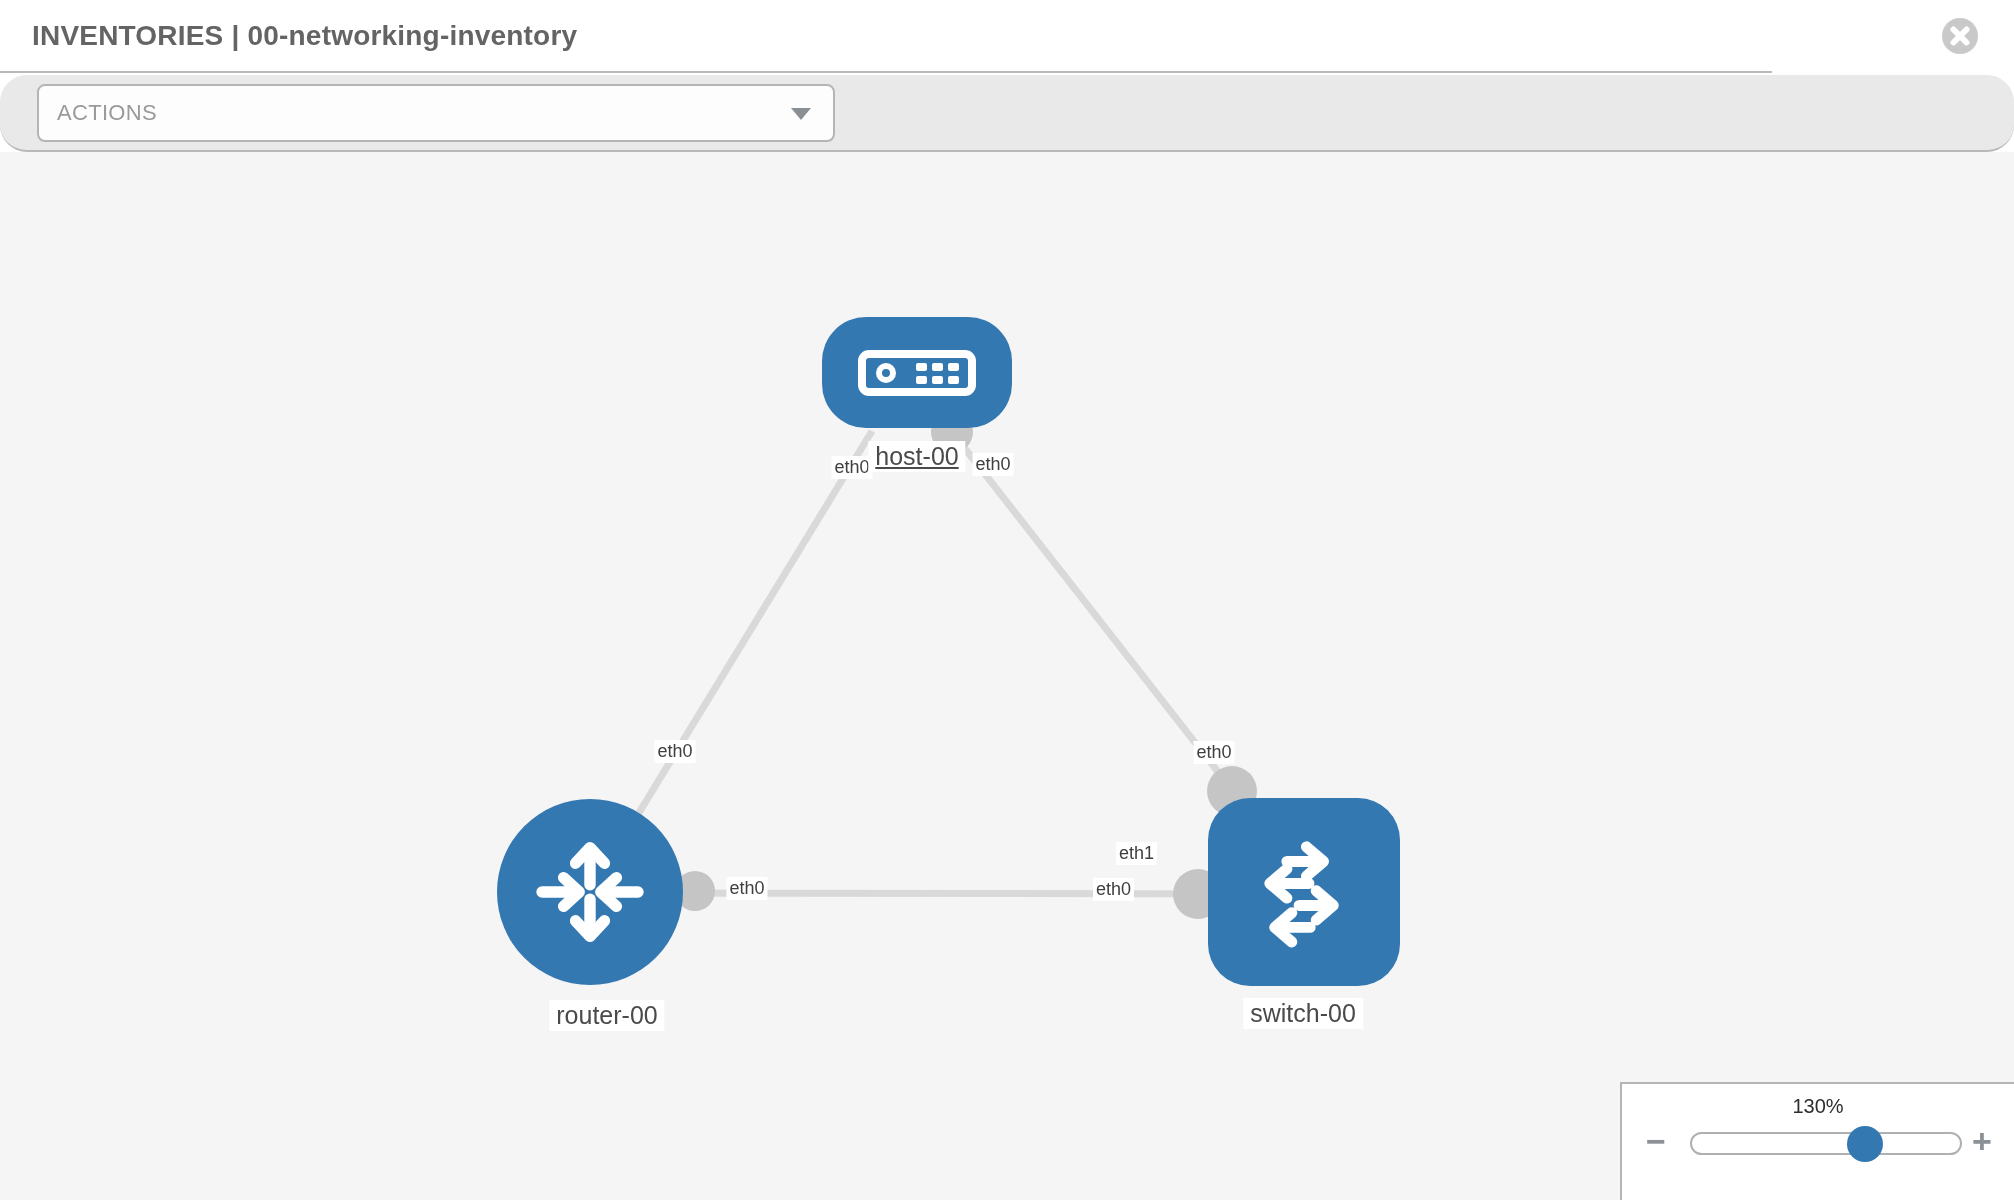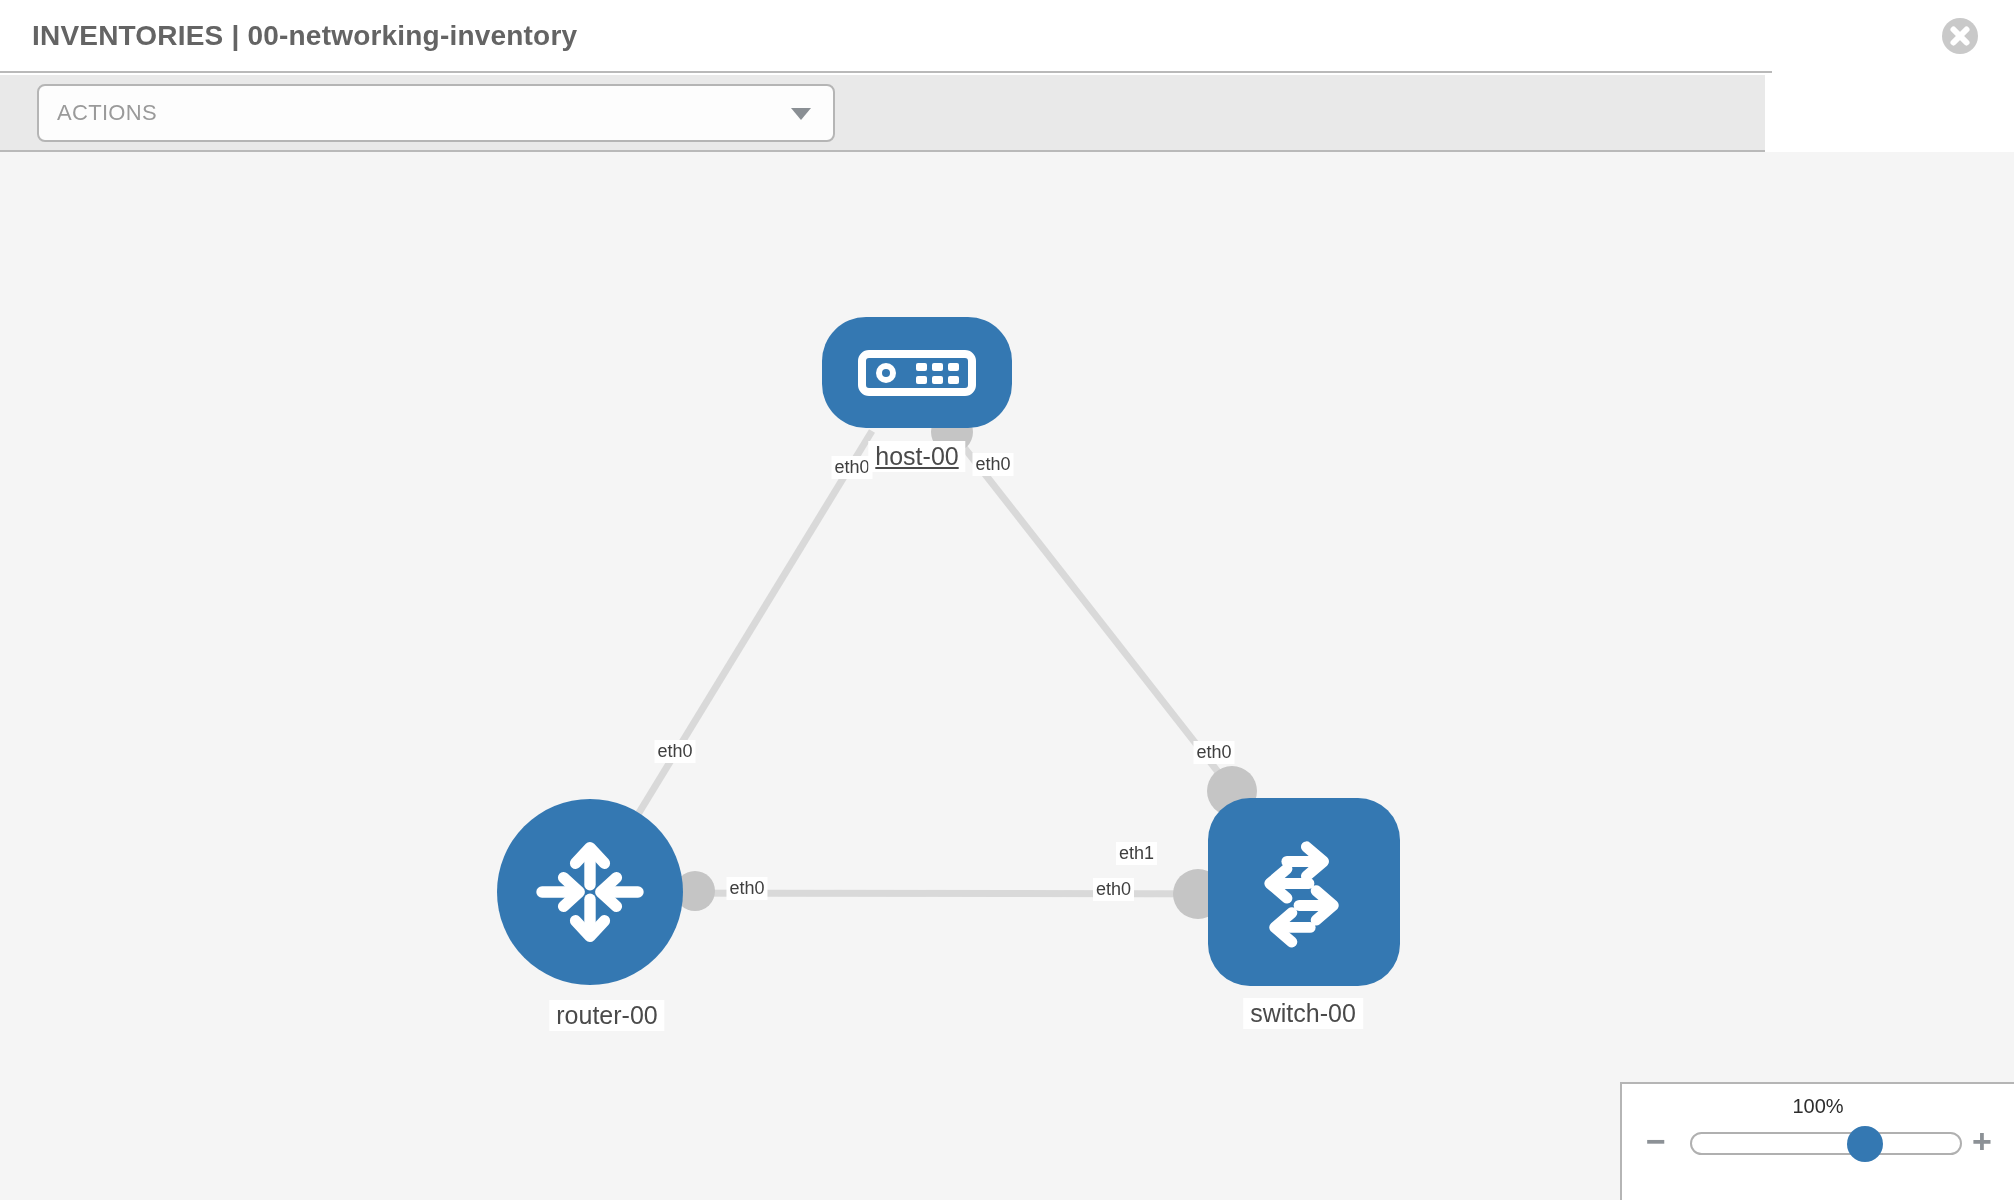--- a/index.html
+++ b/index.html
@@ -5,21 +5,21 @@
   * { margin:0; padding:0; box-sizing:border-box; }
   html,body { width:2014px; height:1200px; font-family:"Liberation Sans", sans-serif; background:#fff; }
   #app { position:relative; width:2014px; height:1200px; overflow:hidden; background:#fff; }
 
   
   .header { position:absolute; left:0; top:0; width:1772px; height:73px; background:#ffffff; border-bottom:2px solid #b9b9b9; }
   .page-title { position:absolute; left:32px; top:50%; transform:translateY(-50%); font-size:28px; font-weight:bold; color:#646464; letter-spacing:0.2px; }
   .close-btn { position:absolute; left:1941px; top:17px; width:38px; height:38px; cursor:pointer; }
 
   
-  .toolbar { position:absolute; left:0; top:75px; width:1765px; height:77px; background:#e9e9e9; border-bottom:2px solid #b9b9b9; }
+  .toolbar { position:absolute; left:0; top:75px; width:2014px; height:77px; background:#e9e9e9; border-bottom:2px solid #b9b9b9;border-radius:27px; }
   .dd-box { position:absolute; top:9px; height:58px; background:#fdfdfd; border:2px solid #b5b5b5; border-radius:8px; cursor:pointer; }
   .dd-actions { left:37px; width:798px; }
   .dd-search { left:1183px; width:795px; }
   .dd-label { position:absolute; left:18px; top:0; line-height:54px; font-size:22px; color:#9a9a9a; letter-spacing:0.3px; }
   .dd-caret { position:absolute; right:22px; top:50%; margin-top:-5px; width:0; height:0;
               border-left:10px solid transparent; border-right:10px solid transparent; border-top:12px solid #8a8f94; }
   .tool-icon { position:absolute; top:98px; cursor:pointer; }
   .tool-icon.wrench { left:1049px; }
   .tool-icon.key { left:1116px; }
 
@@ -158,21 +158,21 @@
 
     <div class="iface-label ctr if-1">eth0</div>
     <div class="iface-label ctr if-2">eth0</div>
     <div class="iface-label ctr if-3">eth0</div>
     <div class="iface-label ctr if-4">eth0</div>
     <div class="iface-label ctr if-5">eth0</div>
     <div class="iface-label if-6">eth0</div>
     <div class="iface-label if-7">eth1</div>
 
     <div class="zoom-panel">
-      <div class="zoom-value">100%</div>
+      <div class="zoom-value">130%</div>
       <div class="zoom-minus">−</div>
       <div class="zoom-track"></div>
       <div class="zoom-thumb"></div>
       <div class="zoom-plus">+</div>
     </div>
 
   </div>
 </div>
 
 </body></html>

